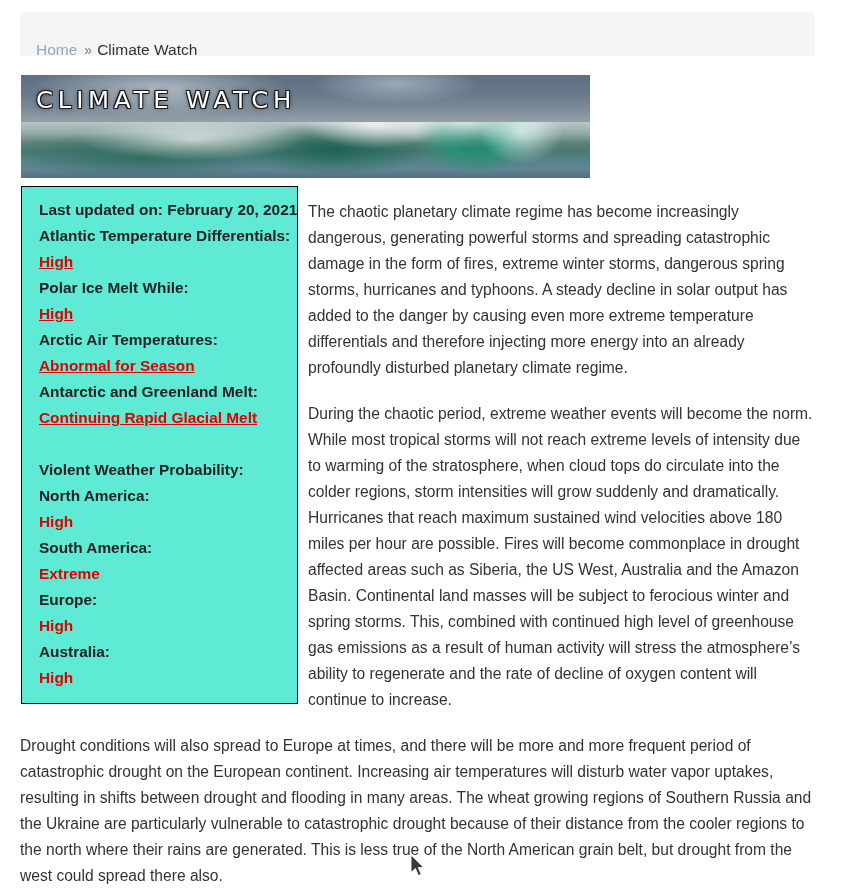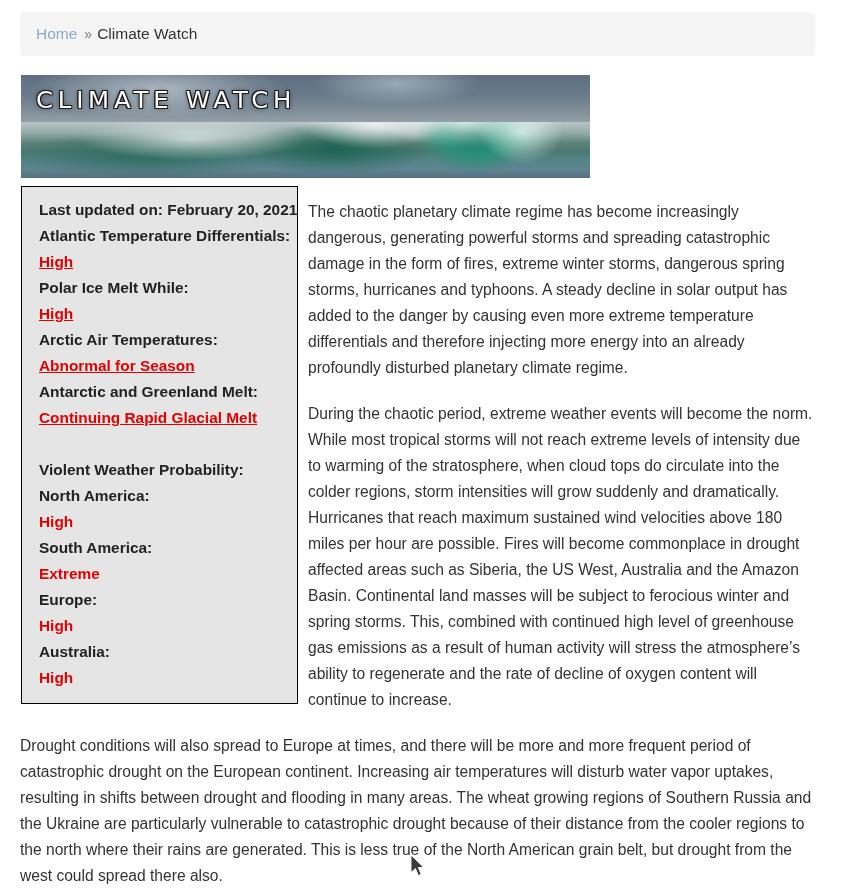--- a/index.html
+++ b/index.html
@@ -24,21 +24,21 @@
     top: 12px;
     width: 795px;
     height: 44px;
     background: #f5f5f5;
     border-radius: 4px;
     box-sizing: border-box;
   }
   .breadcrumb {
     position: absolute;
     left: 16px;
-    top: 0;
+    top: 16px;
     height: 44px;
     line-height: 44px;
     font-size: 15.5px;
     white-space: nowrap;
   }
   .breadcrumb .crumb-link {
     color: #8ca9c4;
     text-decoration: none;
     cursor: pointer;
   }
@@ -129,21 +129,21 @@
   }
 
   
   .status-box {
     float: left;
     width: 277px;
     margin: 3px 10px 8px 1px;
     border: 1.5px solid #000000;
     box-sizing: border-box;
     padding: 10px 0 12px 17px;
-    background: #e5e5e5;
+    background: #5eead4;
   }
   .status-line {
     font-size: 15.4px;
     line-height: 26px;
     font-weight: bold;
     color: #222222;
     white-space: nowrap;
   }
   .status-line.value {
     color: #e30000;

